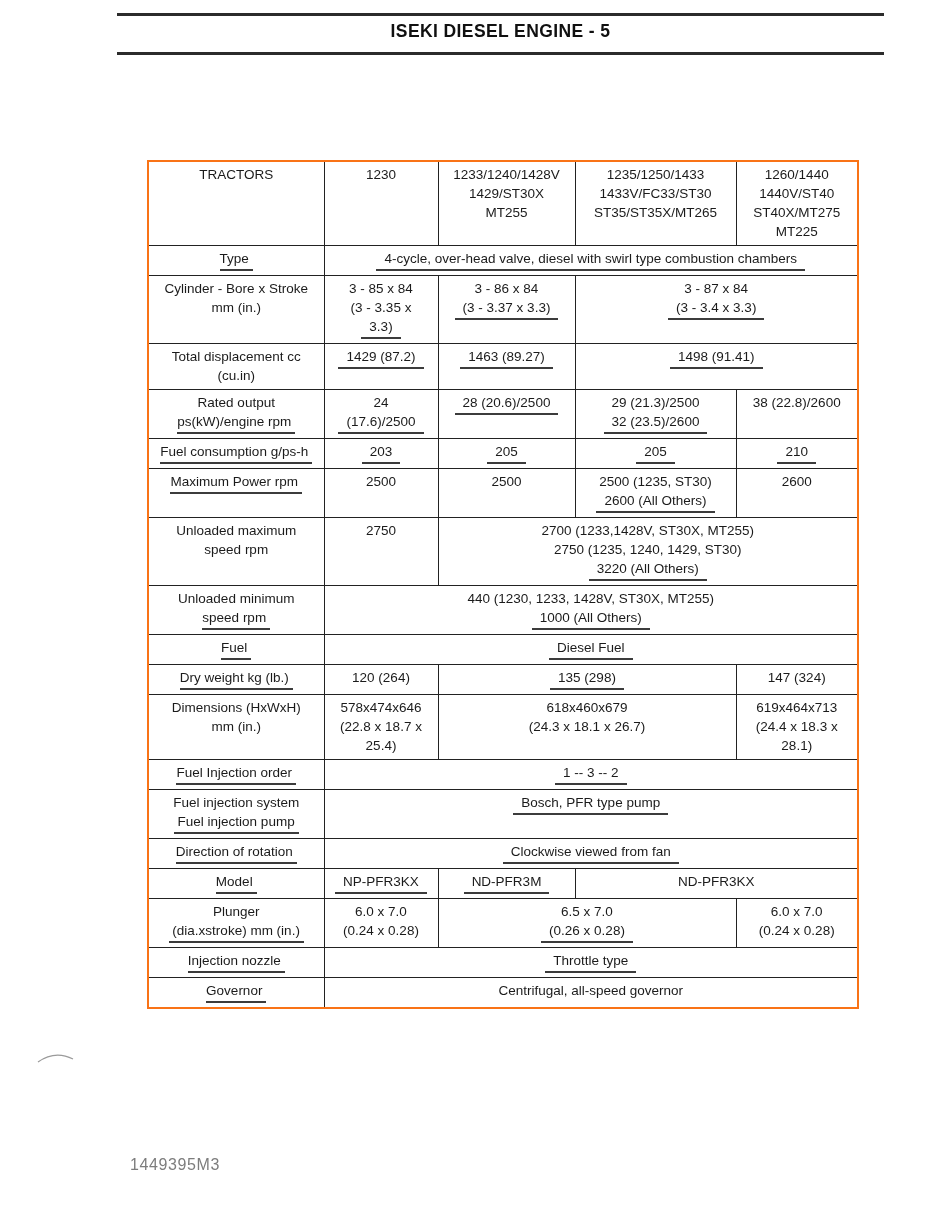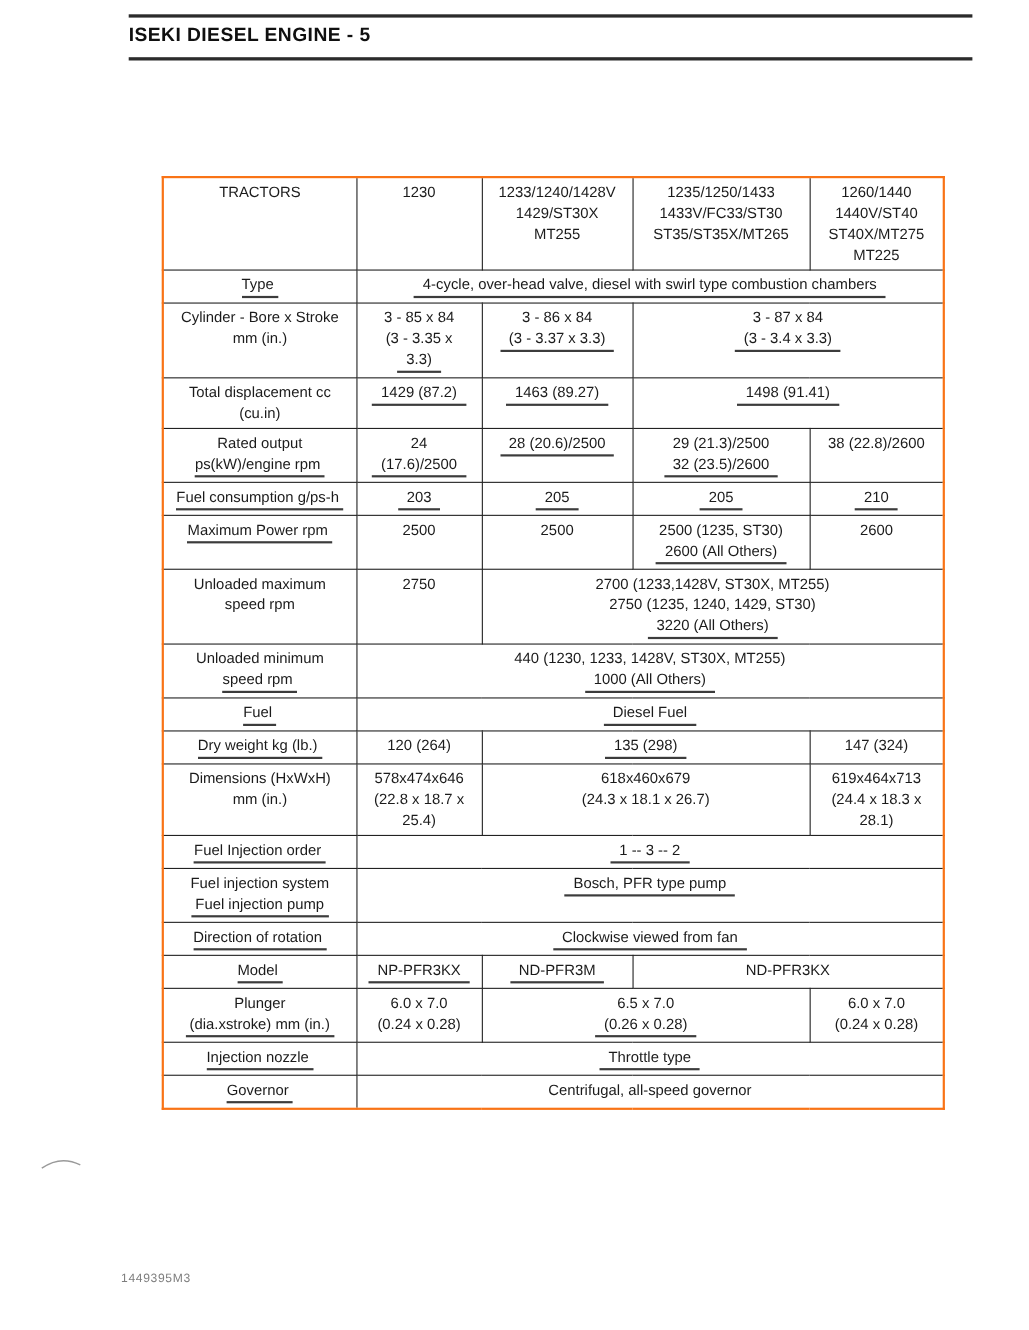--- a/index.html
+++ b/index.html
@@ -5,21 +5,21 @@
   html,body{margin:0;padding:0;}
   body{
     width:935px;height:1209px;position:relative;background:#ffffff;
     font-family:"Liberation Sans","DejaVu Sans",sans-serif;color:#1b1b1b;
     overflow:hidden;
   }
   .rule{position:absolute;left:117px;width:767px;height:3px;background:#2b2b2b;}
   .rule-top{top:13px;}
   .rule-bottom{top:52px;}
   .header-title{
-    position:absolute;left:117px;top:21px;width:767px;text-align:left;
+    position:absolute;left:117px;top:21px;width:767px;text-align:center;
     font-weight:bold;font-size:17.5px;letter-spacing:.4px;color:#101010;
   }
   table.spec{
     position:absolute;left:147px;top:160px;width:710px;
     border-collapse:collapse;table-layout:fixed;
   }
   table.spec td,table.spec th{
     border:1.5px solid #222;vertical-align:top;
     font-size:13.5px;line-height:19px;font-weight:normal;
     padding:3px 5px 4px;text-align:center;
@@ -31,22 +31,22 @@
   td.vb{vertical-align:bottom;}
   td.noleft{border-left:hidden;}
   .ln{min-height:19px;}
   span.u{
     display:inline-block;border-bottom:2px solid #3c3c3c;
     padding:0 8px 1px;margin:0 -8px;
   }
   td.lbl span.u{padding:0 4px 1px 0;margin:0;}
   .pen-mark{position:absolute;left:36px;top:1049px;}
   .footer-code{
-    position:absolute;left:110px;top:1156px;
-    font-size:11px;color:#7d7d7d;letter-spacing:.6px;
+    position:absolute;left:130px;top:1156px;
+    font-size:16px;color:#7d7d7d;letter-spacing:.6px;
   }
 </style>
 </head>
 <body>
 
 <div class="rule rule-top"></div>
 <div class="header-title">ISEKI DIESEL ENGINE - 5</div>
 <div class="rule rule-bottom"></div>
 
 <table class="spec">

